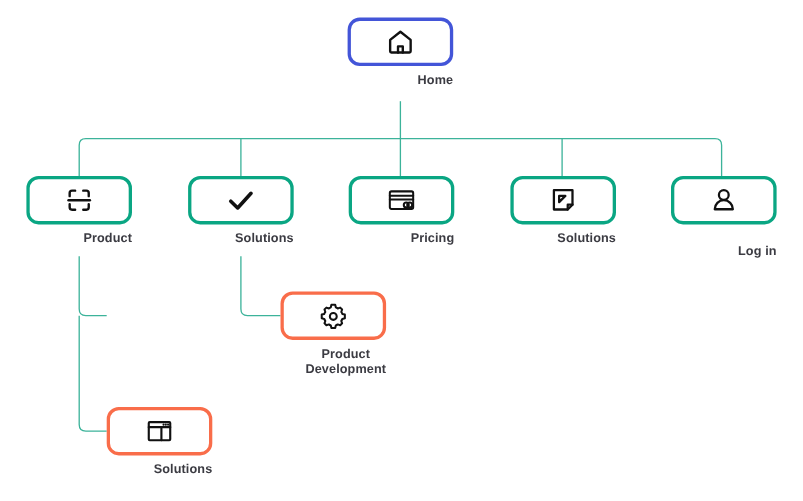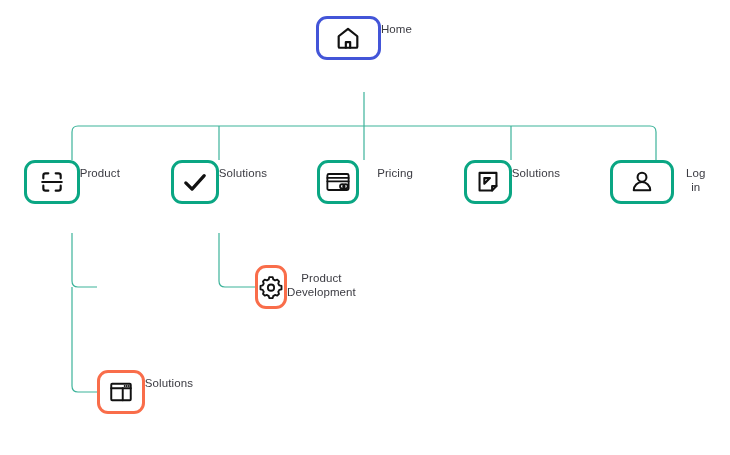--- a/index.html
+++ b/index.html
@@ -23,22 +23,23 @@
     left: 0;
     top: 0;
     width: 730px;
     height: 455px;
     pointer-events: none;
   }
   .node {
     position: absolute;
     width: 96px;
     display: flex;
-    flex-direction: row;
-    align-items: flex-start;
+    flex-direction: column;
+    align-items: flex-end;
+    font-weight: bold;
   }
   .node-box {
     box-sizing: border-box;
     width: 96px;
     height: 44px;
     border-radius: 11px;
     background: #ffffff;
     border: 3px solid #0aa683;
     display: flex;
     align-items: center;
@@ -115,21 +116,21 @@
     <div class="node-box">
       <span class="icon-wrap">
         <svg viewBox="0 0 24 24" fill="none" stroke="#111111" stroke-width="3" stroke-linecap="round" stroke-linejoin="round">
           <path d="M3.5 12.8 9.3 18.5 20.5 6.2"></path>
         </svg>
       </span>
     </div>
     <div class="node-label">Solutions</div>
   </div>
 
-  <div class="node accent-teal" style="left:317px; top:160px;gap:18px;">
+  <div class="node accent-teal" style="left:317px; top:160px;">
     <div class="node-box">
       <span class="icon-wrap">
         <svg viewBox="0 0 24 24" fill="none" stroke="#111111" stroke-width="1.7" stroke-linecap="round" stroke-linejoin="round">
           <rect x="2.2" y="4.6" width="19.6" height="14.8" rx="1.4"></rect>
           <path d="M2.2 8.2h19.6"></path>
           <path d="M2.2 11.4h19.6"></path>
           <circle cx="16" cy="16" r="2.1"></circle>
           <circle cx="18.9" cy="16" r="2.1"></circle>
         </svg>
       </span>

